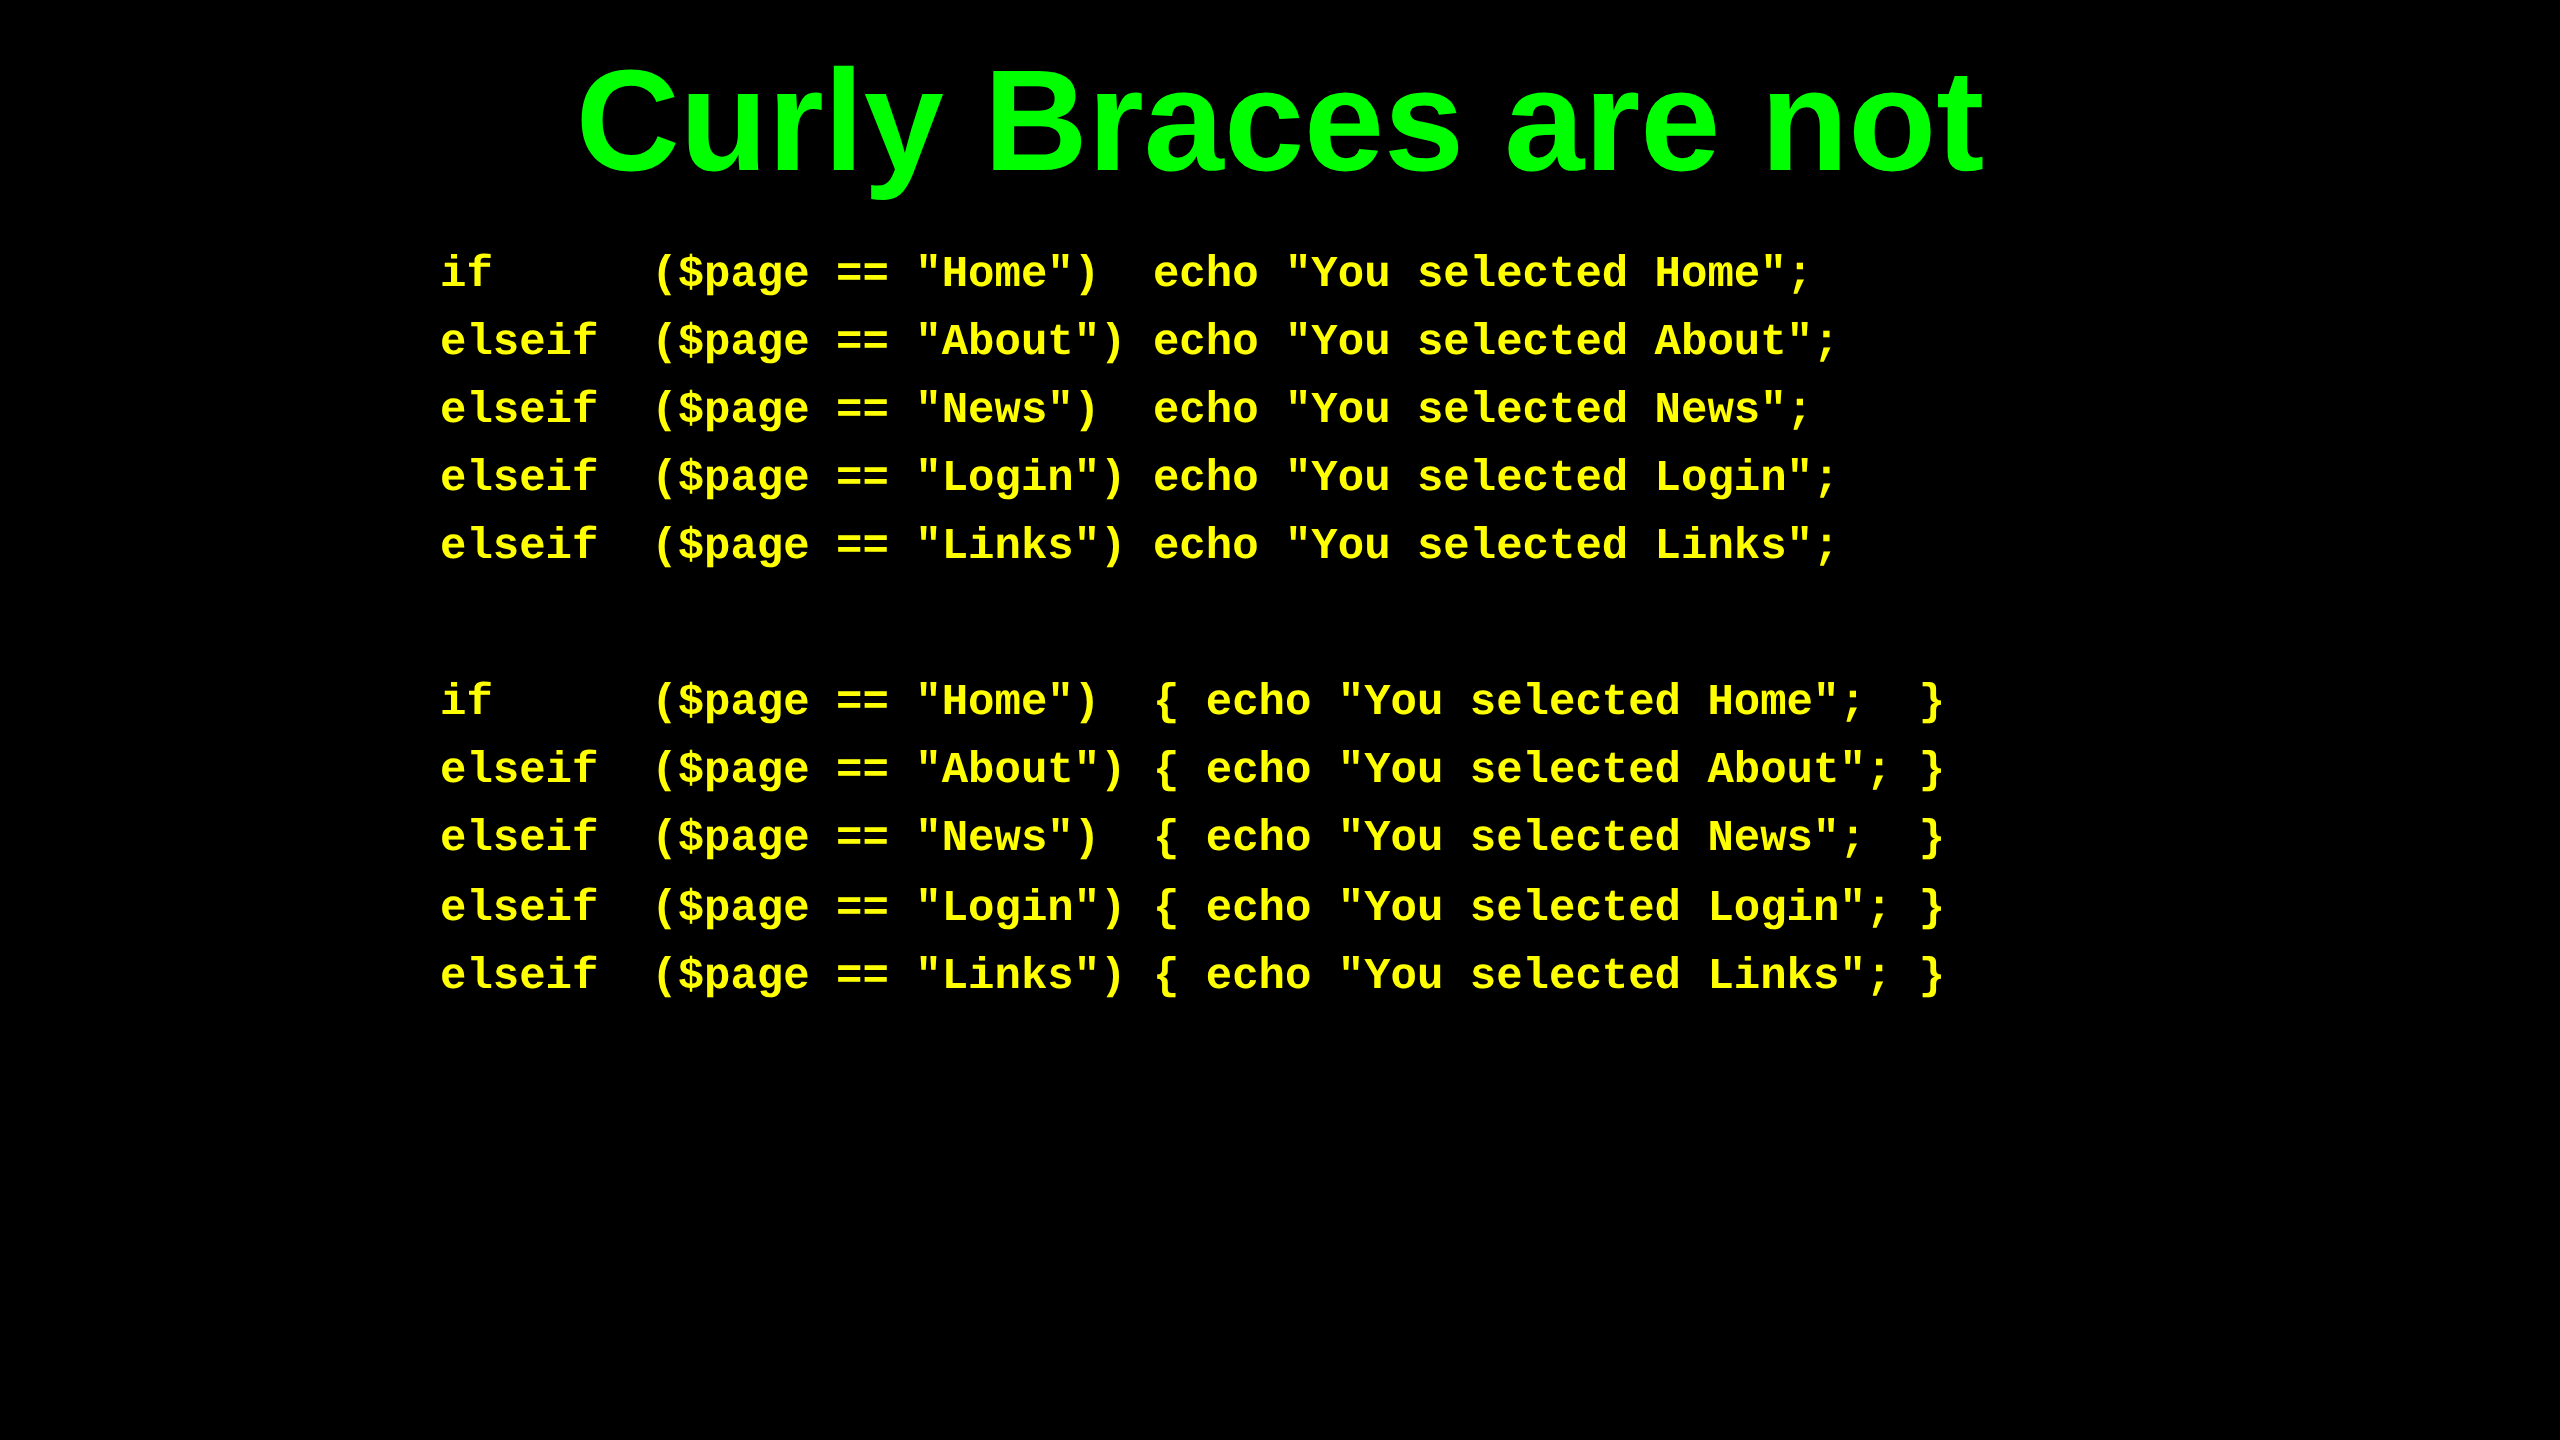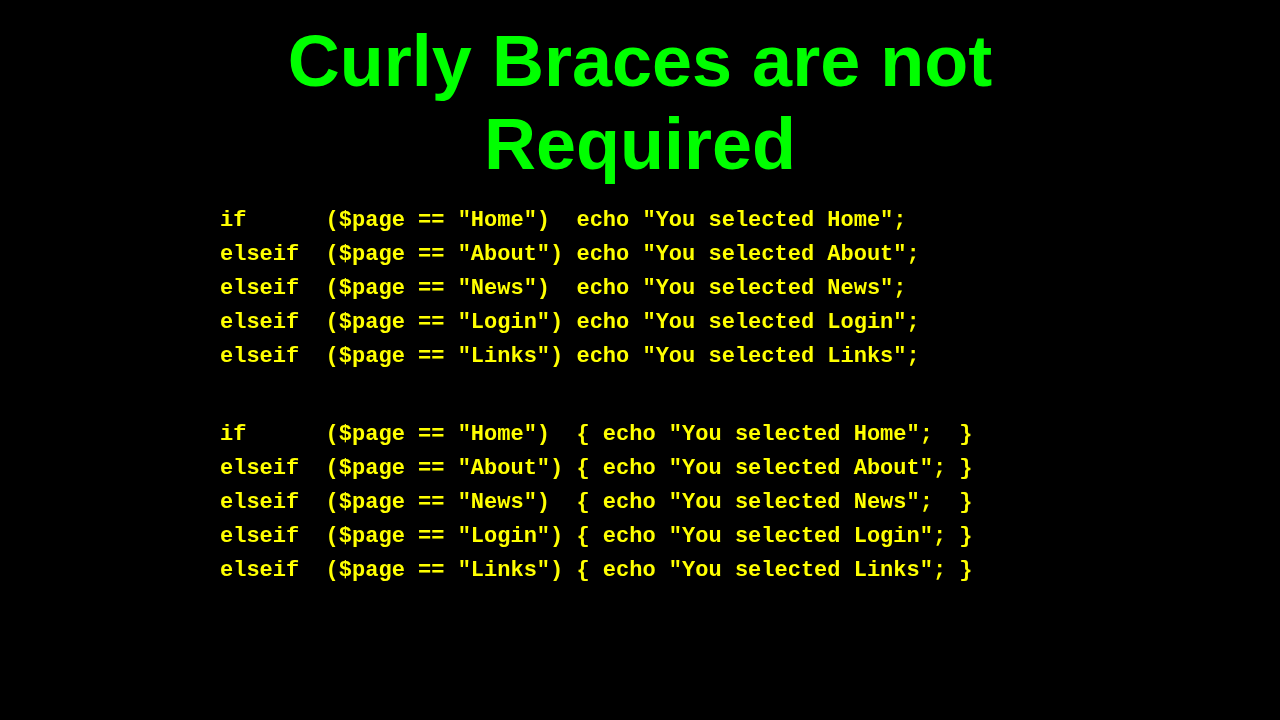--- a/index.html
+++ b/index.html
@@ -55,21 +55,20 @@
       height: 36px;
     }
   </style>
 </head>
 <body>
 
 <div class="page-container">
 
   <div class="title">
     <div>Curly Braces are not</div>
-    <div>Required</div>
   </div>
 
   <div class="code-section">
     <div class="code-block" id="code-block-1">if      ($page == "Home")  echo "You selected Home";
 elseif  ($page == "About") echo "You selected About";
 elseif  ($page == "News")  echo "You selected News";
 elseif  ($page == "Login") echo "You selected Login";
 elseif  ($page == "Links") echo "You selected Links";</div>
   </div>
 

